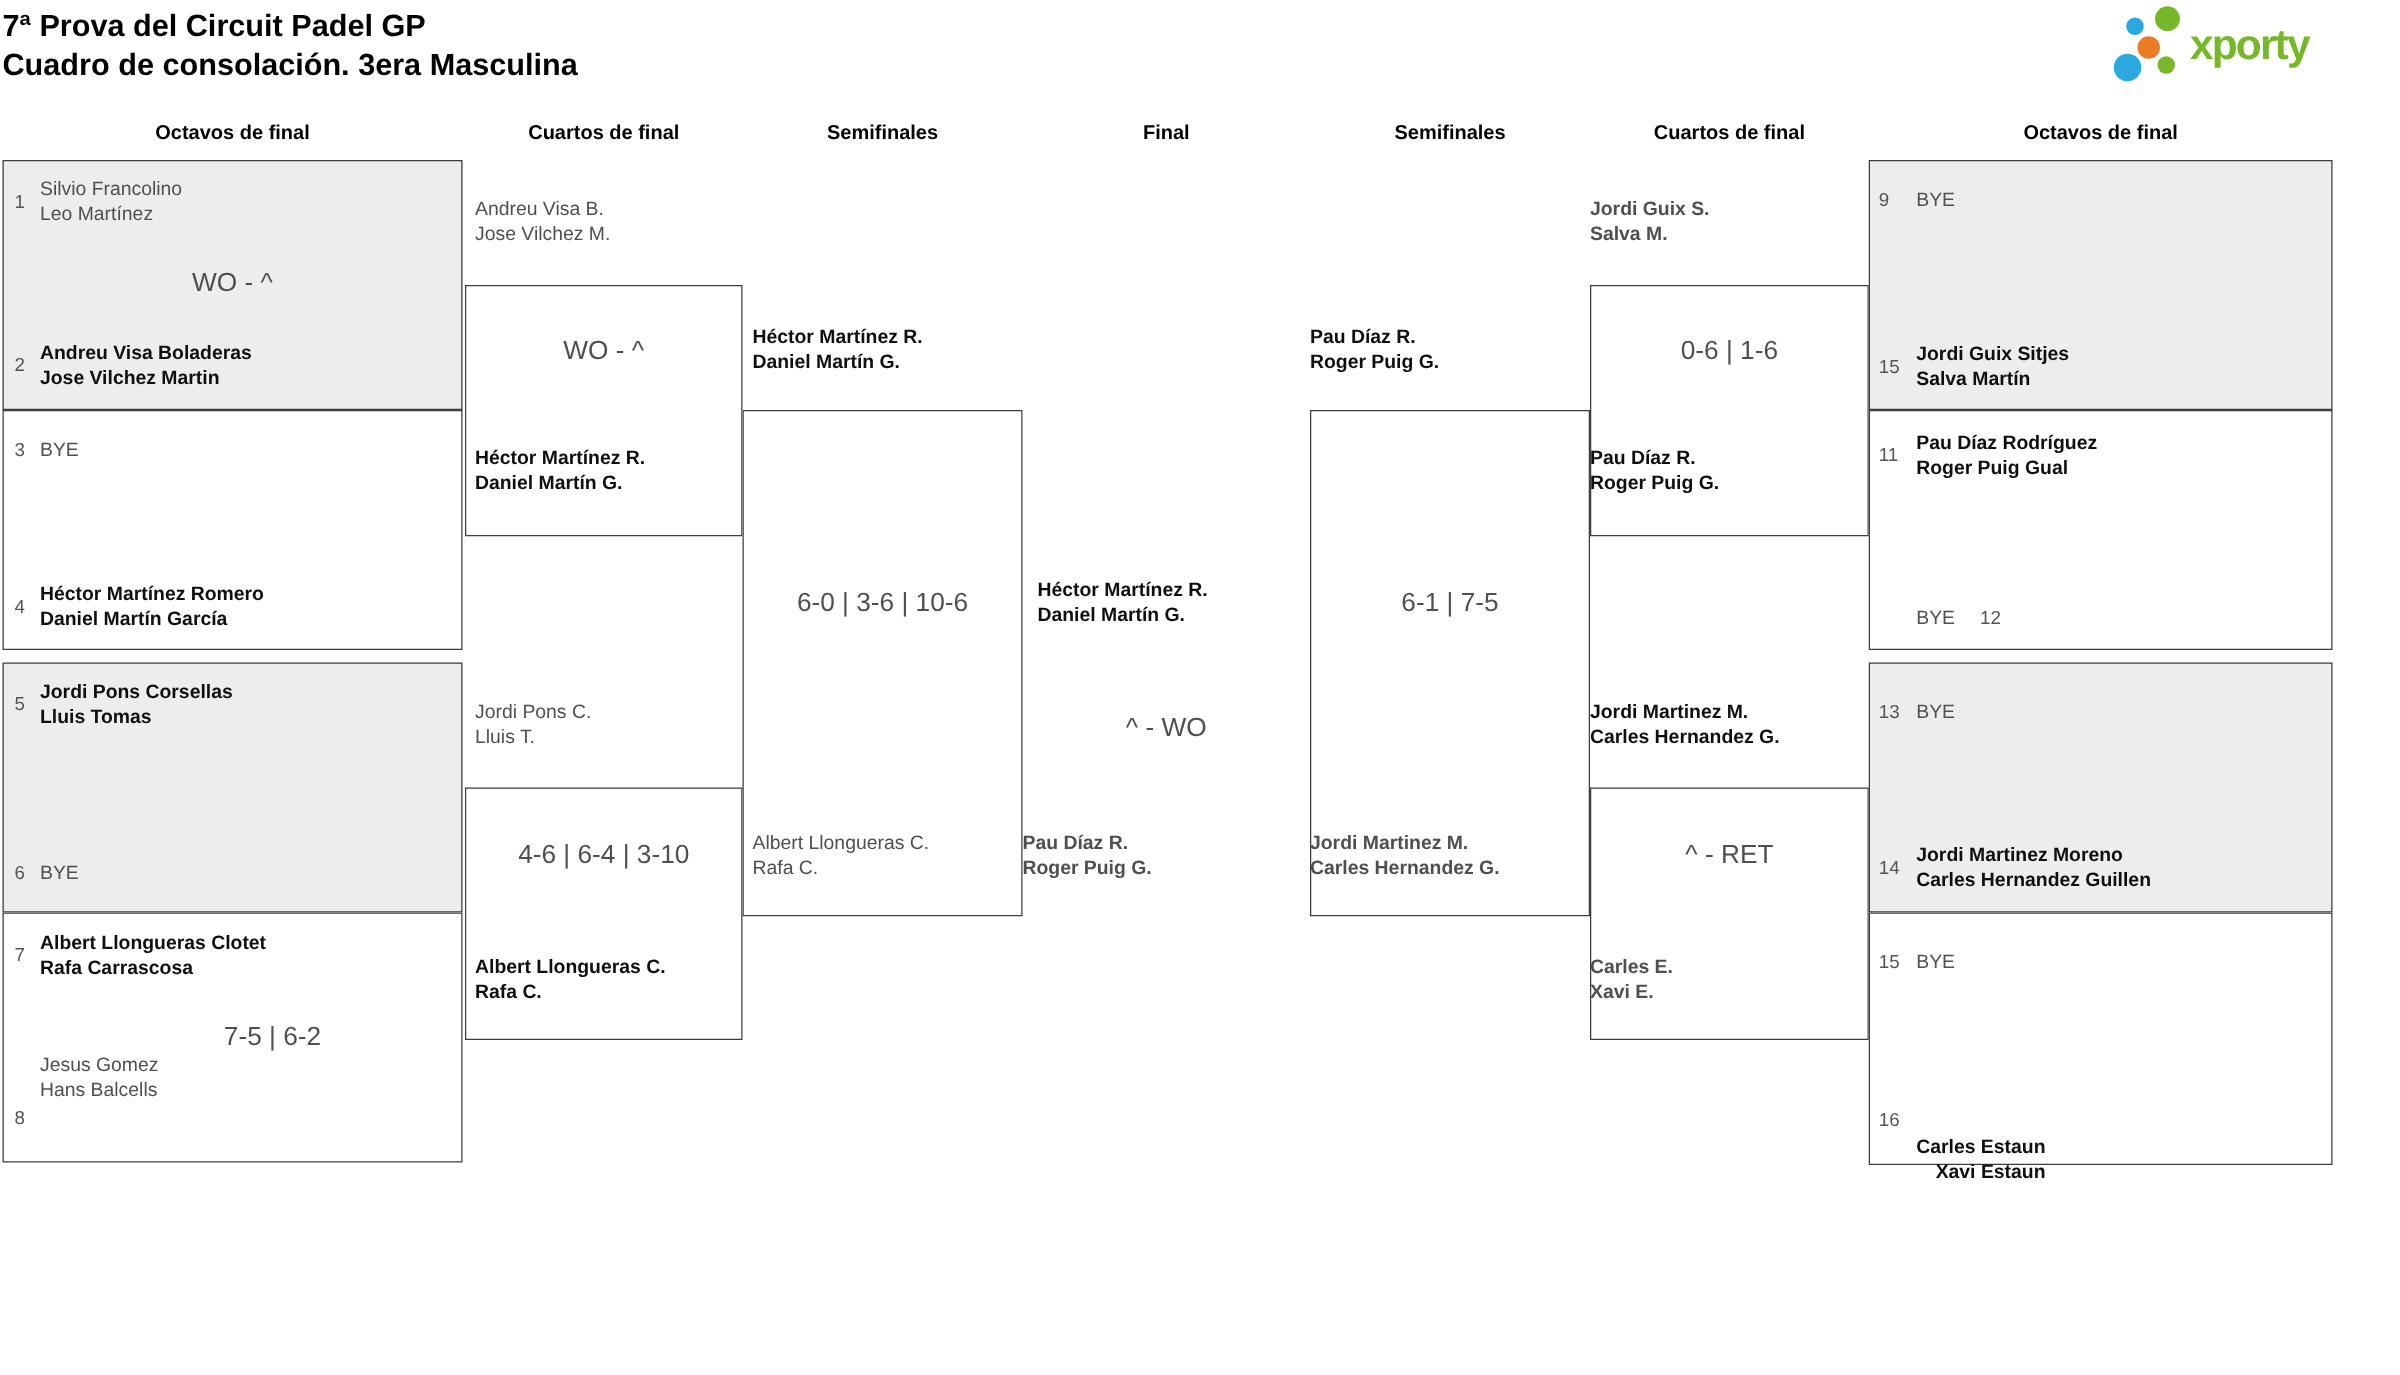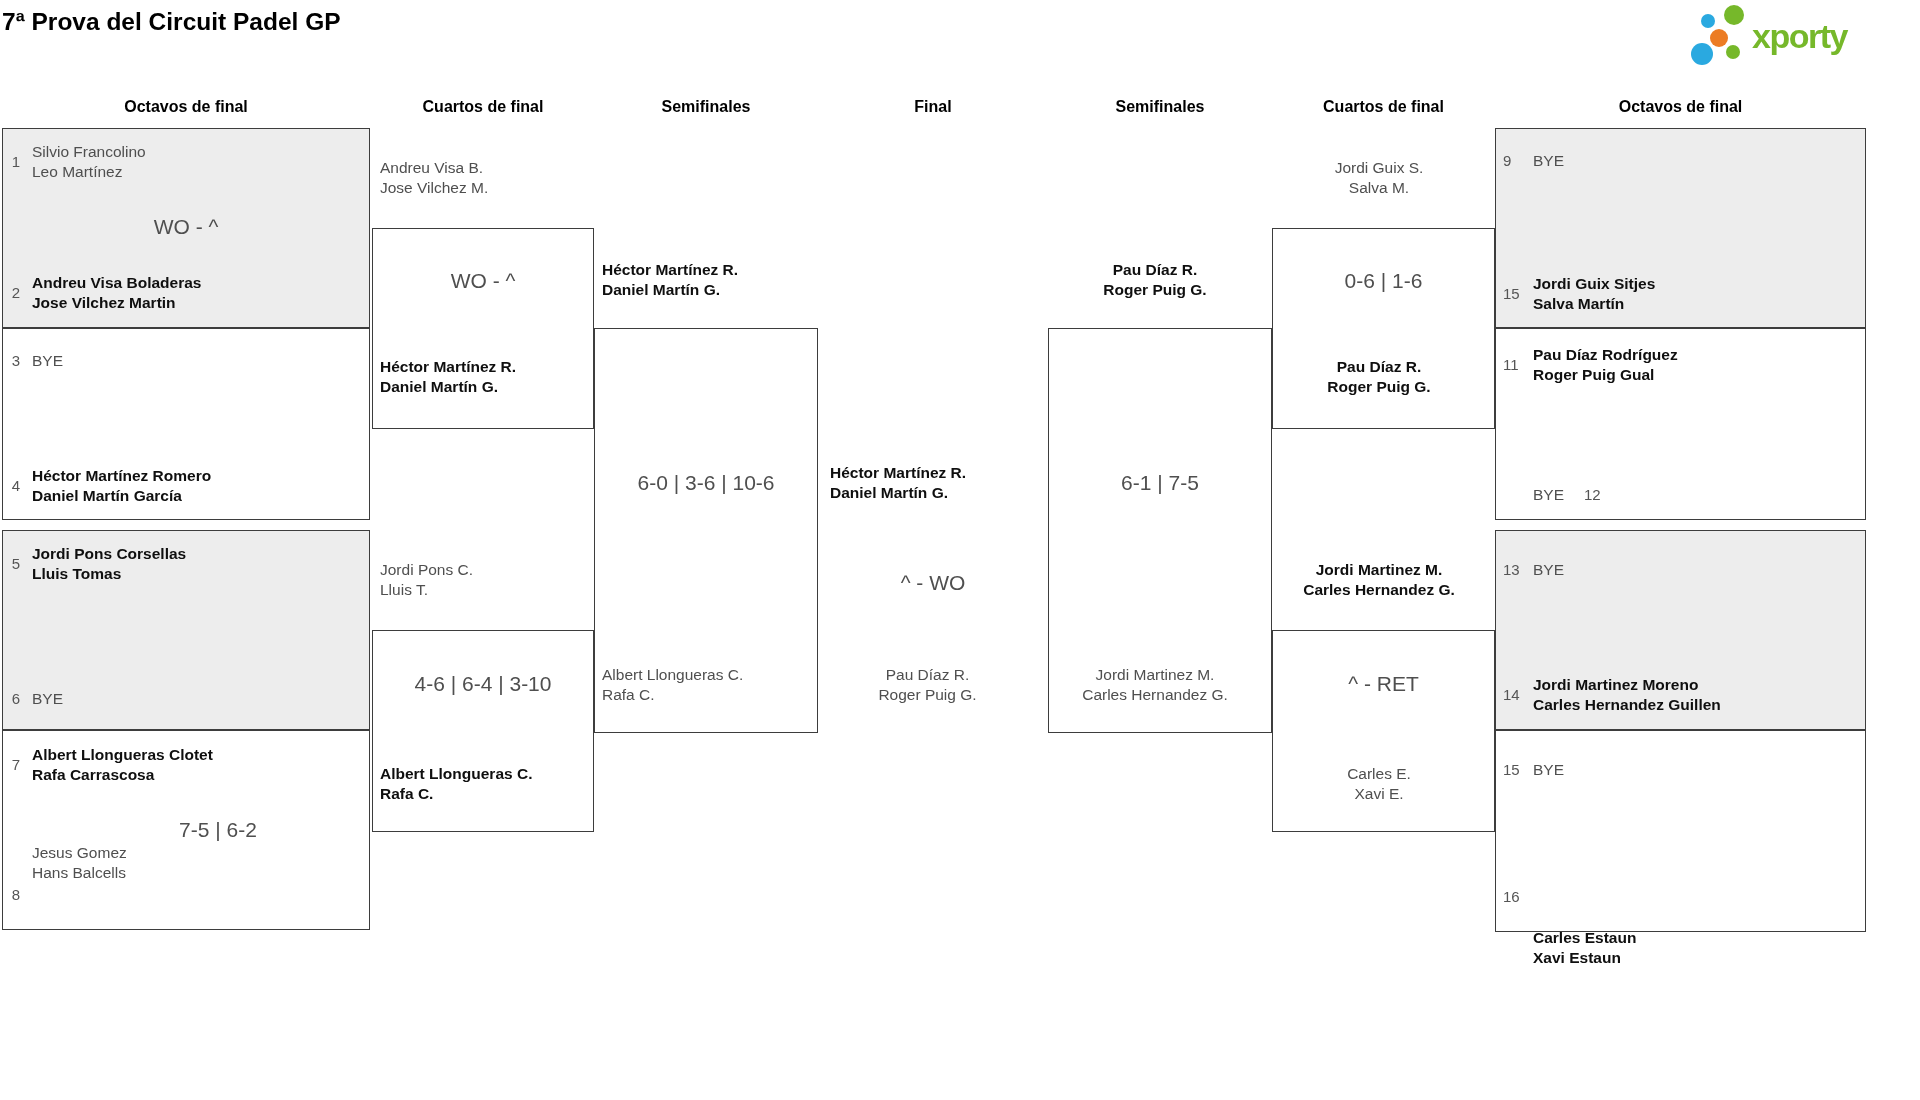--- a/index.html
+++ b/index.html
@@ -8,34 +8,35 @@
     font-family:"Liberation Sans", sans-serif;
     -webkit-font-smoothing:antialiased;
   }
   .title{position:absolute;left:2px;top:6px;font-size:24.5px;line-height:31px;font-weight:bold;color:#000;}
   .hdr{position:absolute;top:98px;font-size:16px;font-weight:bold;color:#000;text-align:center;white-space:nowrap;}
   .box{position:absolute;border:1.5px solid #3d3d3d;box-sizing:border-box;background:#fff;}
   .box.shaded{background:#ededed;}
   .team{position:absolute;font-size:15.5px;line-height:20px;color:#4f4f4f;white-space:nowrap;}
   .team span{display:block;}
   .team.b{font-weight:bold;color:#0f0f0f;}
-  .team.r{text-align:center;}
+  .team.r{text-align:left;font-weight:bold;}
   .score{position:absolute;font-size:21px;line-height:20px;color:#4f4f4f;text-align:center;white-space:nowrap;}
   .seed{position:absolute;font-size:15px;line-height:20px;color:#555;}
   .seed.ra{text-align:right;}
   
   .logo{position:absolute;left:1688px;top:0px;width:230px;height:72px;}
   .dot{position:absolute;border-radius:50%;}
   .logo-text{position:absolute;left:64px;top:7px;font-size:34px;line-height:58px;font-weight:bold;letter-spacing:-1.5px;}
 </style>
 </head>
 <body>
 
 <div class="title">
   <span style="display:block">7ª Prova del Circuit Padel GP</span>
+  <span style="display:block">Cuadro de consolación. 3era Masculina</span>
 </div>
 
 <div class="logo">
   <span class="dot" style="left:13px;top:14px;width:14px;height:14px;background:#2aa9e0;"></span>
   <span class="dot" style="left:36px;top:5px;width:20px;height:20px;background:#76b82a;"></span>
   <span class="dot" style="left:22px;top:29px;width:18px;height:18px;background:#ec7c24;"></span>
   <span class="dot" style="left:3px;top:43px;width:22px;height:22px;background:#2aa9e0;"></span>
   <span class="dot" style="left:38px;top:45px;width:14px;height:14px;background:#76b82a;"></span>
   <span class="logo-text" style="color:#76b82a;">xporty</span>
 </div>
@@ -218,16 +219,16 @@
   <span>Jordi Martinez Moreno</span>
     <span>Carles Hernandez Guillen</span>
 </div>
 
 <div class="seed" style="left:1503px;top:760px;width:26px;">15</div>
 <div class="team" style="left:1533px;top:760px;">
   <span>BYE</span>
 </div>
 
 <div class="seed" style="left:1503px;top:887px;width:26px;">16</div>
-<div class="team b" style="left:1533px;top:928px;">
+<div class="team b" style="left:1533px;top:908px;text-align:right;">
   <span>Carles Estaun</span>
     <span>Xavi Estaun</span>
 </div>
 
 </body></html>

